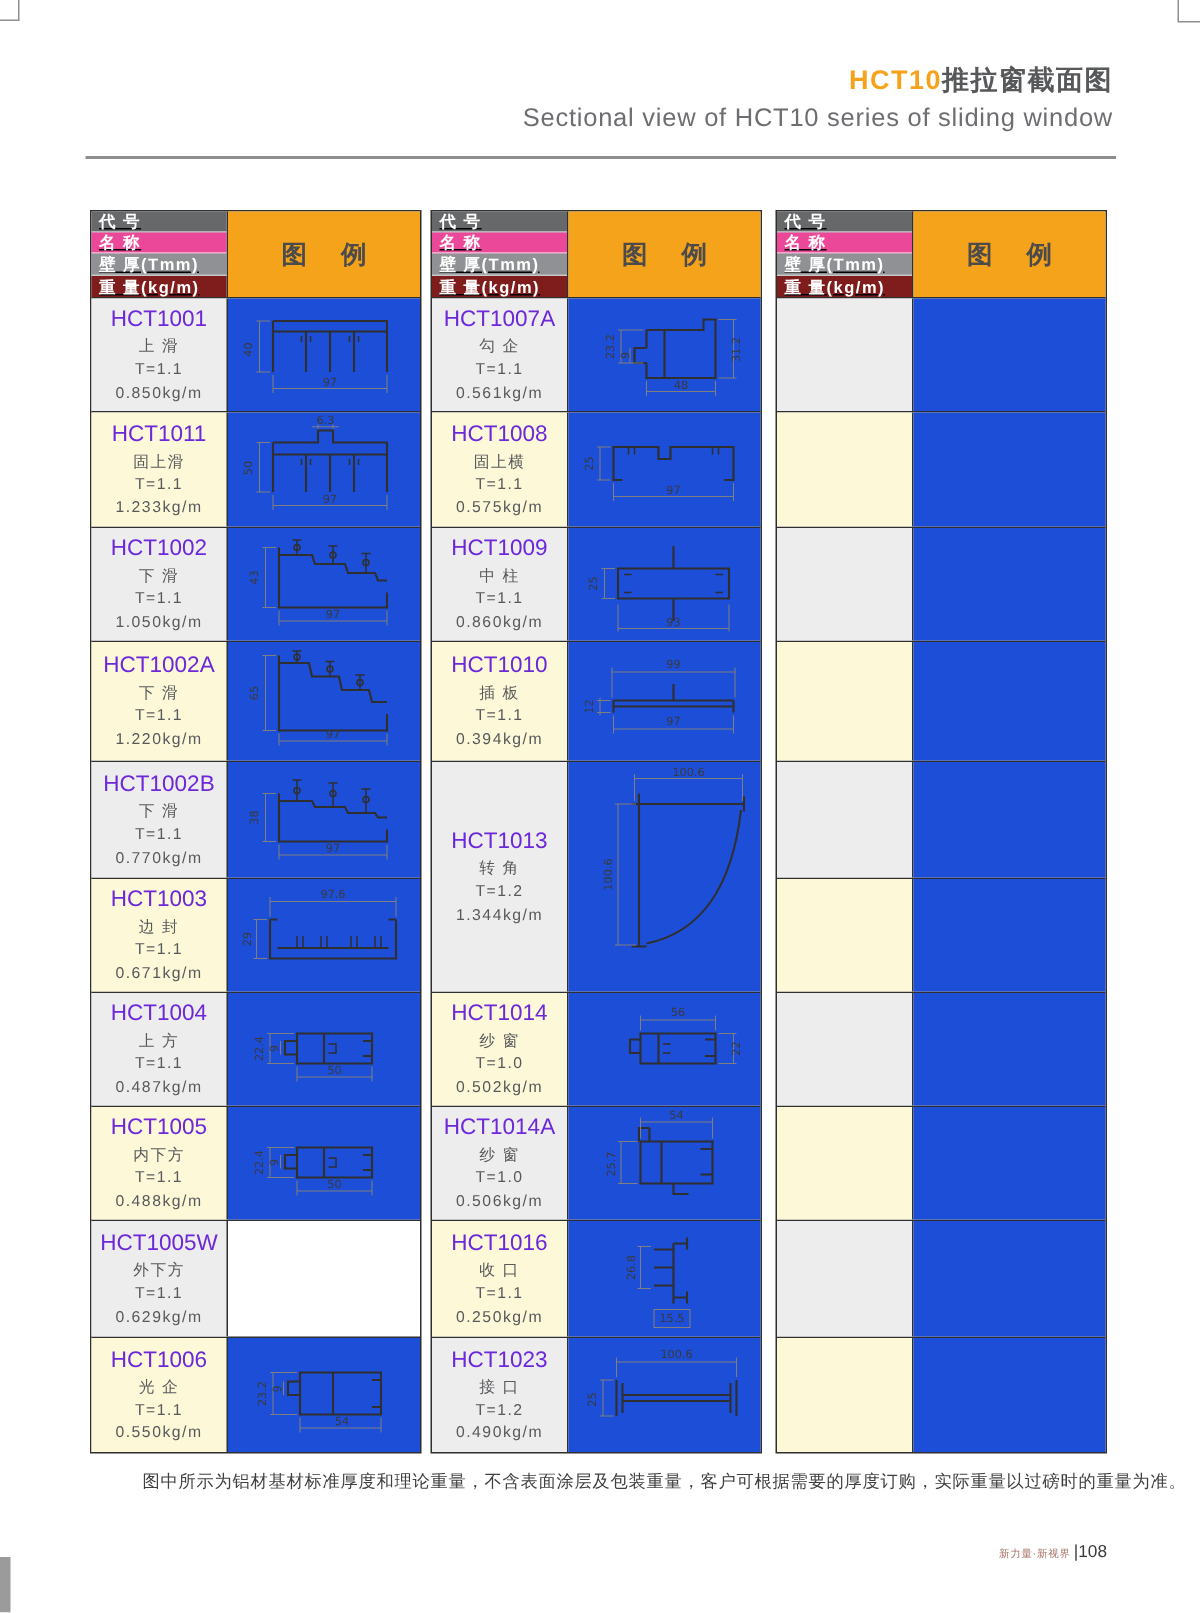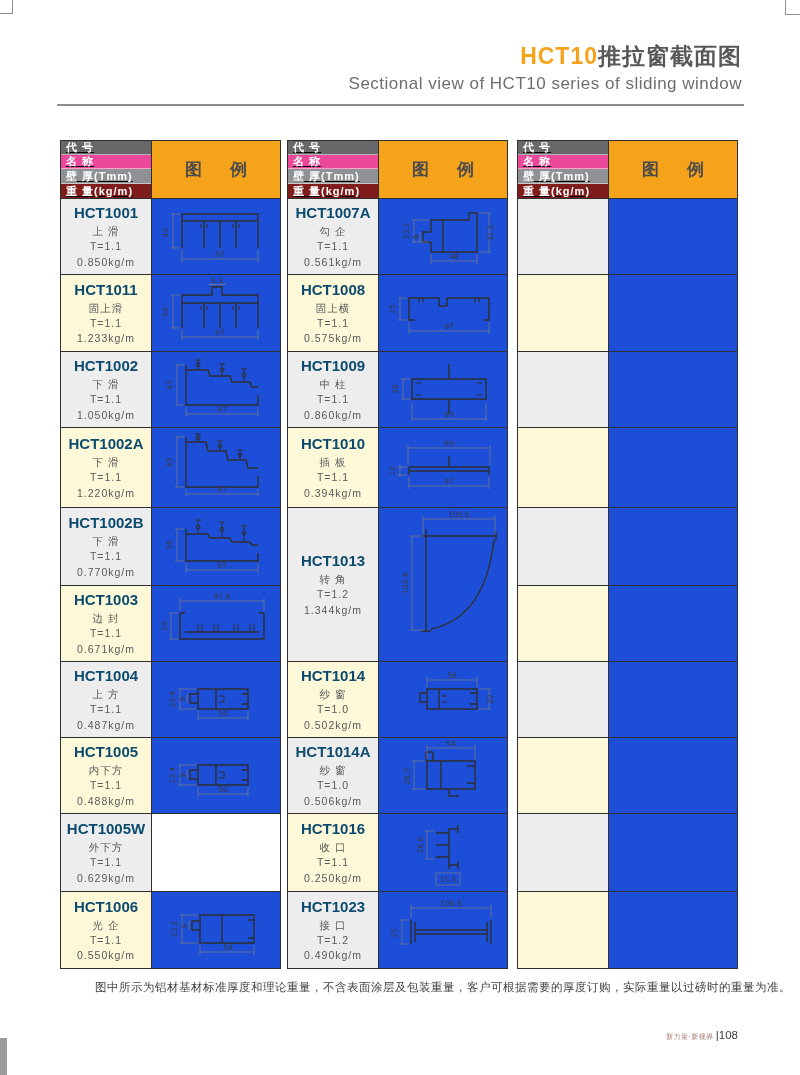--- a/index.html
+++ b/index.html
@@ -6,47 +6,47 @@
   html,body { background:#ffffff; }
   body { width:800px; height:1075px; position:relative; font-family:"Liberation Sans",sans-serif; overflow:hidden; }
 
   
   .mark-tl { position:absolute; left:-6px; top:-7px; width:19px; height:21px; border:1px solid #8f8f8f; background:#fff; }
   .mark-tr { position:absolute; right:-7px; top:-6px; width:22px; height:21px; border:1px solid #8f8f8f; background:#fff; }
   .strip-bl { position:absolute; left:0; top:1038px; width:7px; height:37px; background:#9b9b9b; }
 
   
   .page-header { position:absolute; top:44px; right:58px; text-align:right; }
-  .title { font-size:23px; font-weight:bold; color:#57585a; letter-spacing:1px; line-height:1.1; }
+  .title { font-size:18px; font-weight:bold; color:#57585a; letter-spacing:1px; line-height:1.1; }
   .title .accent { color:#F6A31C; }
   .subtitle { font-size:17px; color:#6d6e71; margin-top:5px; letter-spacing:0.5px; }
   .rule { position:absolute; left:57px; right:56px; top:104px; border-top:2px solid #8e8e8e; }
 
   
   .group { position:absolute; top:140px; width:221px; border:1px solid #2f2f2f; background:#fff; }
   .g1 { left:60px; } .g2 { left:287px; } .g3 { left:517px; }
   .g-head { display:flex; border-bottom:1px solid #2f2f2f; }
   .hcol { width:91px; border-right:1px solid #2f2f2f; display:flex; flex-direction:column;text-decoration:underline; }
   .hrow { color:#fff; font-weight:bold; font-size:11px; padding-left:5px; letter-spacing:1px; display:flex; align-items:center; }
   .hr1 { height:14px; background:#67686A; border-bottom:1px solid rgba(255,255,255,.5); }
   .hr2 { height:14px; background:#ec4899; border-bottom:1px solid rgba(255,255,255,.5); }
   .hr3 { height:15px; background:#8F9194; border-bottom:1px solid rgba(255,255,255,.5); }
   .hr4 { height:14px; background:#7f1d1d; }
   .hlegend { width:128px; background:#F6A31C; display:flex; align-items:center; justify-content:center;
-             font-size:17px; font-weight:bold; color:#4b4b4b; letter-spacing:9px; padding-left:9px;font-family:Liberation Mono, monospace; }
+             font-size:17px; font-weight:bold; color:#4b4b4b; letter-spacing:9px; padding-left:9px; }
 
   .row { display:flex; border-bottom:1px solid #2f2f2f; }
   .row:last-child { border-bottom:none; }
   .r1{height:76px}.r2{height:77px}.r3{height:76px}.r4{height:80px}.r5{height:78px}
   .r6{height:76px}.r7{height:76px}.r8{height:76px}.r9{height:78px}.r10{height:76px}.r56{height:154px}
   .info { width:91px; border-right:1px solid #2f2f2f; display:flex; flex-direction:column;
           align-items:center; justify-content:center; text-align:center; gap:1px; }
   .bg-g { background:#EDEDEE; }
   .bg-y { background:#FCF8D8; }
-  .code { font-size:15px; font-weight:bold; color:#0c4a6e; margin-bottom:2px; }
+  .code { font-size:15px; font-weight:normal; color:#6d28d9; margin-bottom:2px; }
   .sub  { font-size:10.5px; color:#58595b; letter-spacing:1px; line-height:1.35; }
   .fig  { width:128px; background:#1d4ed8; display:flex; align-items:center; justify-content:center; }
 
   svg.draw { display:block; }
   svg .p  { fill:none; stroke:#2f2f2f; stroke-width:1.4; }
   svg .p2 { fill:none; stroke:#2f2f2f; stroke-width:1; }
   svg .d  { fill:none; stroke:#7f7f7f; stroke-width:0.7; }
   svg text { font-family:"DejaVu Sans",sans-serif; font-size:7.5px; fill:#3a3a3a; text-anchor:middle; }
 
   .note { position:absolute; left:95px; top:980px; font-size:11.5px; color:#3f3f3f; letter-spacing:0.5px; }

